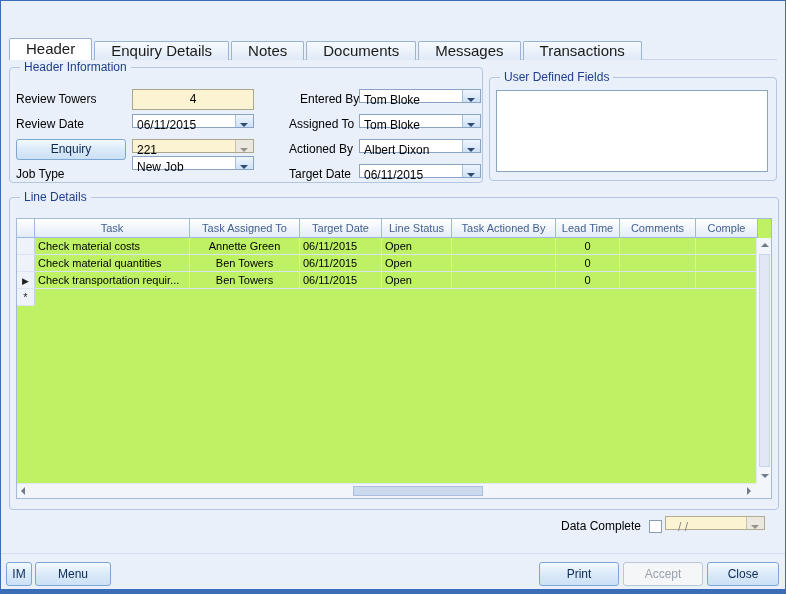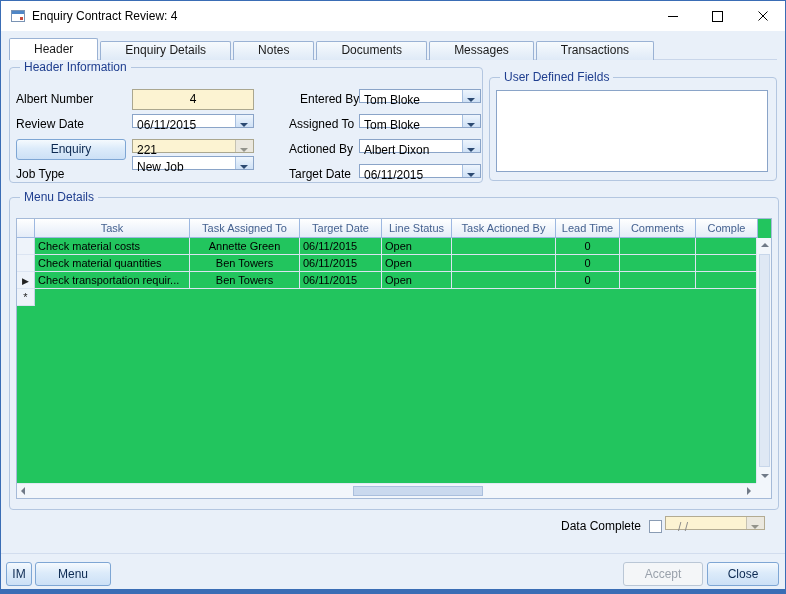--- a/index.html
+++ b/index.html
@@ -13,21 +13,21 @@
   .app-icon{position:absolute;left:9px;top:7px;width:16px;height:16px;}
   .title{position:absolute;left:31px;top:0;line-height:30px;font-size:12px;color:#000;white-space:nowrap;}
   .winbtn{position:absolute;top:0;width:45px;height:30px;display:flex;align-items:center;justify-content:center;}
   .winbtn.min{right:90px;} .winbtn.max{right:45px;} .winbtn.close{right:0;}
   .glyph-min{width:10px;height:1px;background:#000;display:block;}
   .glyph-max{width:9px;height:9px;border:1px solid #000;display:block;}
 
   
   .tabline{position:absolute;left:8px;right:8px;top:58px;height:1px;background:#c9d6ea;z-index:1;}
   .tabs{position:absolute;left:8px;top:37px;height:22px;z-index:2;display:flex;align-items:flex-end;}
-  .tab{box-sizing:border-box;height:19px;line-height:17px;padding:0 24px;font-size:12px;color:#1a1a1a;
+  .tab{box-sizing:border-box;height:19px;line-height:17px;padding:0 16px;font-size:15px;color:#1a1a1a;
     background:linear-gradient(#f6fafd,#dfeaf7);border:1px solid #9ab2d4;border-bottom:none;
     border-radius:2px 2px 0 0;margin-right:2px;white-space:nowrap;}
   .tab.selected{height:22px;line-height:20px;background:#fff;position:relative;z-index:3;}
 
   
   .group{position:absolute;border:1px solid #b3c6e0;border-radius:4px;}
   .legend{position:absolute;top:-8px;left:10px;padding:0 4px;background:#e9f0f9;color:#1f3e8f;font-size:12px;line-height:14px;white-space:nowrap;}
   .lbl{position:absolute;font-size:12px;color:#000;line-height:21px;white-space:nowrap;}
 
   
@@ -45,21 +45,21 @@
   .combo.cream .dd::after,.combo.gray .dd::after{border-top-color:#93938b;}
   .combo.gray{background:#fcf3d2;border-color:#b3ab92;}
 
   
   .btn{position:absolute;height:24px;box-sizing:border-box;background:linear-gradient(#f5fafe,#dcebfa 45%,#cce0f6);
     border:1px solid #7ea6d4;border-radius:3px;font-size:12px;color:#0d2a52;text-align:center;line-height:22px;}
   .btn.small{height:21px;line-height:19px;}
   .btn.disabled{background:#f4f6f8;border-color:#bac7d6;color:#9aa2ac;}
 
   
-  .grid{position:absolute;left:6px;top:20px;width:756px;height:281px;background:#22c55e;
+  .grid{position:absolute;left:6px;top:20px;width:756px;height:281px;background:#bef264;
     border:1px solid #a5bad8;box-sizing:border-box;overflow:hidden;}
   .grow{position:absolute;left:0;display:flex;height:17px;}
   .grow.head{height:19px;}
   .gc{box-sizing:border-box;flex:none;font-size:11px;line-height:16px;padding:0 3px;
     border-right:1px solid #dbe4f2;border-bottom:1px solid #dbe4f2;white-space:nowrap;overflow:hidden;color:#000;}
   .head .gc{background:linear-gradient(#ffffff,#e4ecf8);border-right:1px solid #9db8e0;border-bottom:1px solid #9db8e0;
     color:#44618f;text-align:center;line-height:18px;}
   .gc.sel{background:#eef3fa;border-right:1px solid #c5d2e6;text-align:center;color:#333;}
   .w-sel{width:18px;} .w-task{width:155px;} .w-assigned{width:110px;text-align:center;}
   .w-target{width:82px;} .w-status{width:70px;} .w-actioned{width:104px;}
@@ -81,56 +81,35 @@
 
   .checkbox{position:absolute;width:13px;height:13px;background:#fff;border:1px solid #8a9cb4;box-sizing:border-box;}
   .divider{position:absolute;left:0;right:0;top:552px;height:1px;background:#d2ddee;}
   .textbox{position:absolute;background:#fff;border:1px solid #8aa4c8;box-sizing:border-box;}
 </style>
 </head>
 <body>
 
 <div class="window">
 
-  <div class="titlebar">
-    <span class="app-icon">
-      <svg width="16" height="16" viewBox="0 0 16 16">
-        <rect x="1.5" y="2.5" width="13" height="11" fill="#ffffff" stroke="#7a93b4"></rect>
-        <rect x="2" y="3" width="12" height="3" fill="#4f86c6"></rect>
-        <rect x="10" y="9" width="3" height="3" fill="#c84b3c"></rect>
-      </svg>
-    </span>
-    <span class="title">Enquiry Contract Review: 4</span>
-    <div class="winbtn min">
-      <span class="glyph-min"></span>
-    </div>
-    <div class="winbtn max">
-      <span class="glyph-max"></span>
-    </div>
-    <div class="winbtn close">
-      <svg width="10" height="10" viewBox="0 0 10 10">
-        <path d="M0.5 0.5 L9.5 9.5 M9.5 0.5 L0.5 9.5" stroke="#000" stroke-width="1" fill="none"></path>
-      </svg>
-    </div>
-  </div>
 
   <div class="tabline"></div>
   <div class="tabs">
     <div class="tab selected">Header</div>
     <div class="tab">Enquiry Details</div>
     <div class="tab">Notes</div>
     <div class="tab">Documents</div>
     <div class="tab">Messages</div>
     <div class="tab">Transactions</div>
   </div>
 
   <div class="group" style="left:8px;top:66px;width:472px;height:114px;">
     <span class="legend">Header Information</span>
 
-    <span class="lbl" style="left:6px;top:21px;">Albert Number</span>
+    <span class="lbl" style="left:6px;top:21px;">Review Towers</span>
     <div class="field cream center" style="left:122px;top:21px;width:122px;">4</div>
 
     <span class="lbl" style="left:6px;top:46px;">Review Date</span>
     <div class="combo" style="left:122px;top:46px;width:122px;">
       <span class="txt">06/11/2015</span>
       <span class="dd"></span>
     </div>
 
     <div class="btn small" style="left:6px;top:71px;width:110px;">Enquiry</div>
     <div class="combo cream" style="left:122px;top:71px;width:122px;">
@@ -168,21 +147,21 @@
       <span class="dd"></span>
     </div>
   </div>
 
   <div class="group" style="left:488px;top:76px;width:286px;height:102px;text-decoration:underline;">
     <span class="legend">User Defined Fields</span>
     <div class="textbox" style="left:6px;top:12px;width:272px;height:82px;"></div>
   </div>
 
   <div class="group" style="left:8px;top:196px;width:768px;height:311px;">
-    <span class="legend">Menu Details</span>
+    <span class="legend">Line Details</span>
 
     <div class="grid">
 
       <div class="grow head" style="top:0;">
         <div class="gc w-sel"></div>
         <div class="gc w-task">Task</div>
         <div class="gc w-assigned">Task Assigned To</div>
         <div class="gc w-target">Target Date</div>
         <div class="gc w-status">Line Status</div>
         <div class="gc w-actioned">Task Actioned By</div>
@@ -258,17 +237,18 @@
   <span class="checkbox" style="left:648px;top:519px;"></span>
   <div class="combo gray" style="left:664px;top:515px;width:100px;">
     <span class="txt muted" style="left:12px;">/  /</span>
     <span class="dd"></span>
   </div>
 
   <div class="divider"></div>
 
   <div class="btn" style="left:5px;top:561px;width:26px;">IM</div>
   <div class="btn" style="left:34px;top:561px;width:76px;text-align:center;">Menu</div>
+  <div class="btn" style="left:538px;top:561px;width:80px;">Print</div>
   <div class="btn disabled" style="left:622px;top:561px;width:80px;">Accept</div>
   <div class="btn" style="left:706px;top:561px;width:72px;">Close</div>
 
   <div class="bottom-edge"></div>
 </div>
 
 </body></html>

